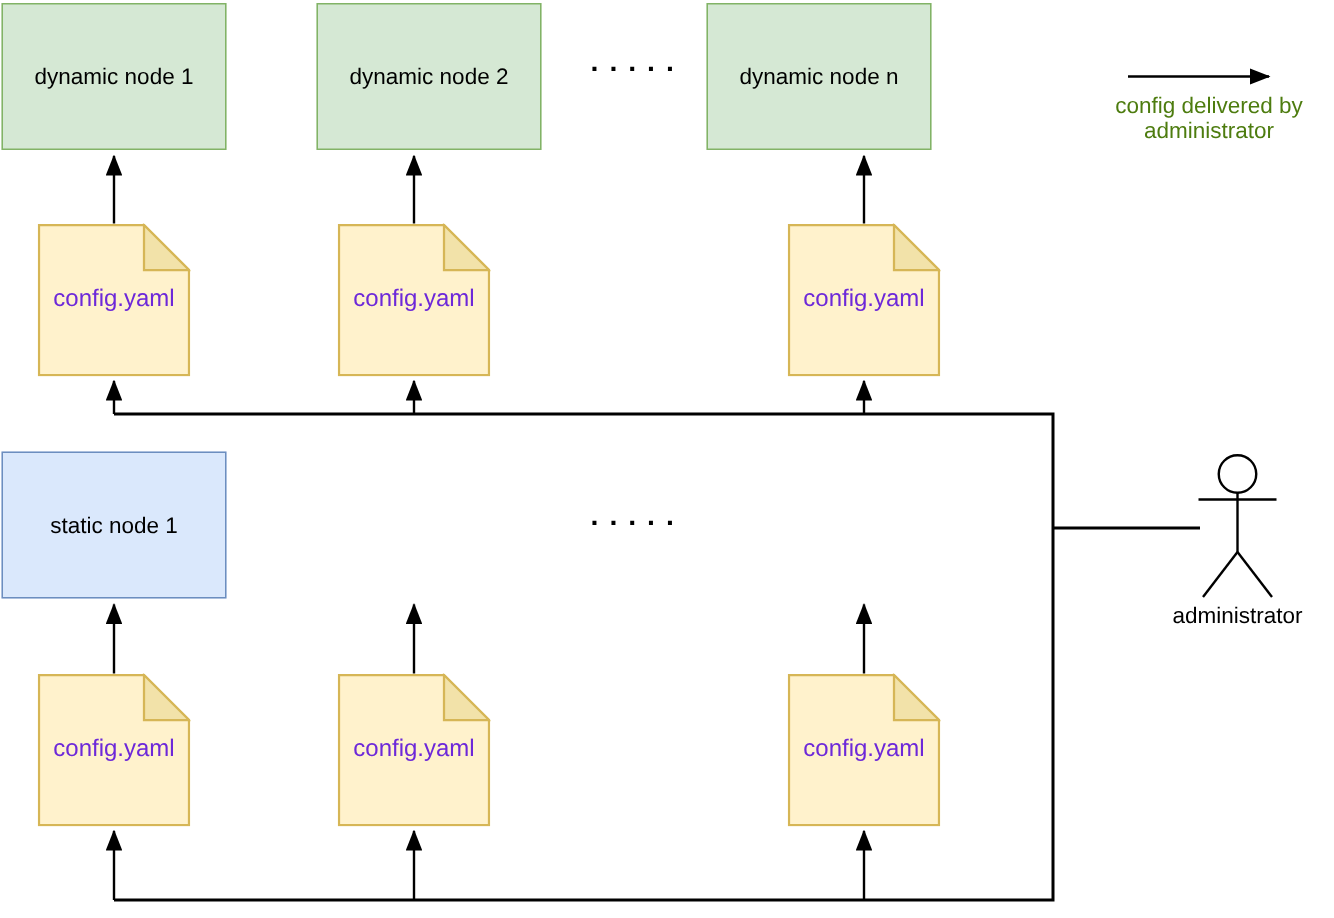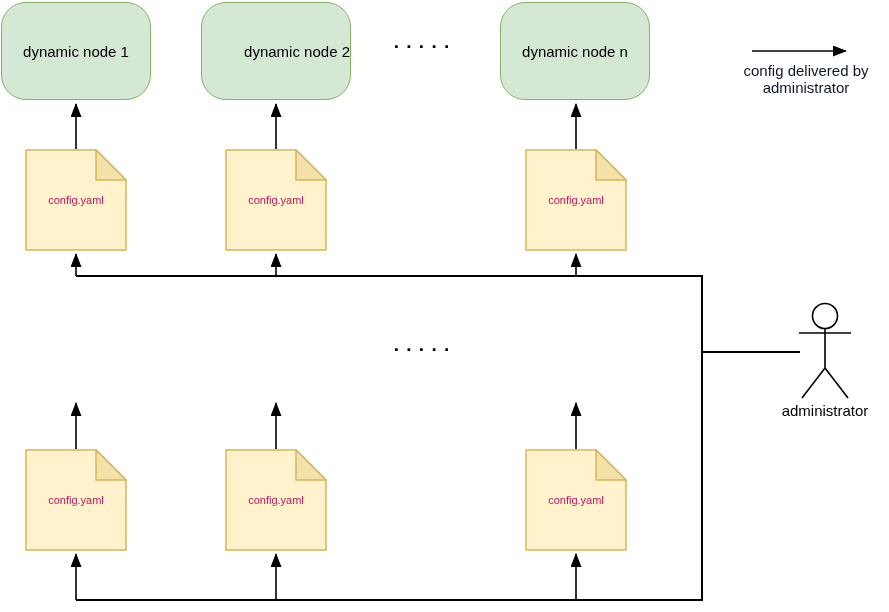--- a/index.html
+++ b/index.html
@@ -23,56 +23,55 @@
   .node-box {
     position: absolute;
     width: 150px;
     height: 98px;
     display: flex;
     align-items: center;
     justify-content: center;
     font-size: 15px;
     color: #000000;
     text-align: center;
-    border-radius: 25px;
   }
   .node-dynamic {
     background: #d5e8d4;
     border: 1px solid #82b366;
     top: 2px;
   }
   .node-static {
     background: #dae8fc;
     border: 1px solid #6c8ebf;
     top: 301px;
   }
   .col1 { left: 1px; }
-  .col2 { left: 201px; justify-content: flex-end; }
-  .col3 { left: 500px; }
+  .col2 { left: 211px; }
+  .col3 { left: 471px; }
 
   .note {
     position: absolute;
     width: 102px;
     height: 102px;
   }
   .note-row-top { top: 149px; }
   .note-row-bottom { top: 449px; }
   .note-col1 { left: 25px; }
   .note-col2 { left: 225px; }
   .note-col3 { left: 525px; }
   .note svg { position: absolute; left: 0; top: 0; }
   .note-label {
     position: absolute;
     left: 0; top: 0;
     width: 100%; height: 100%;
     display: flex;
     align-items: center;
     justify-content: center;
-    font-size: 11px;
-    color: #be185d;
+    font-size: 16px;
+    color: #6d28d9;
   }
 
   .ellipsis {
     position: absolute;
     width: 90px;
     text-align: center;
     font-size: 19px;
     font-weight: bold;
     letter-spacing: 1px;
     color: #000000;
@@ -82,21 +81,21 @@
   .ellipsis-middle { left: 377px; top: 333px; }
 
   .legend-text {
     position: absolute;
     left: 736px;
     top: 62px;
     width: 140px;
     text-align: center;
     font-size: 15px;
     line-height: 17px;
-    color: #0f172a;
+    color: #4d7c0f;
   }
 
   .actor-label {
     position: absolute;
     left: 765px;
     top: 402px;
     width: 120px;
     text-align: center;
     font-size: 15px;
     color: #000000;
@@ -148,20 +147,23 @@
   <div class="node-box node-dynamic col1">
     <span>dynamic node 1</span>
   </div>
   <div class="node-box node-dynamic col2">
     <span>dynamic node 2</span>
   </div>
   <div class="node-box node-dynamic col3">
     <span>dynamic node n</span>
   </div>
 
+  <div class="node-box node-static col1">
+    <span>static node 1</span>
+  </div>
 
   <div class="note note-row-top note-col1">
     <svg width="102" height="102" viewBox="0 0 102 102">
       <path d="M1,1 H71 L101,31 V101 H1 Z" fill="#fff2cc" stroke="#d6b656" stroke-width="1.5"></path>
       <path d="M71,1 V31 H101 Z" fill="#f2e2a9" stroke="#d6b656" stroke-width="1.5"></path>
     </svg>
     <div class="note-label">config.yaml</div>
   </div>
   <div class="note note-row-top note-col2">
     <svg width="102" height="102" viewBox="0 0 102 102">

